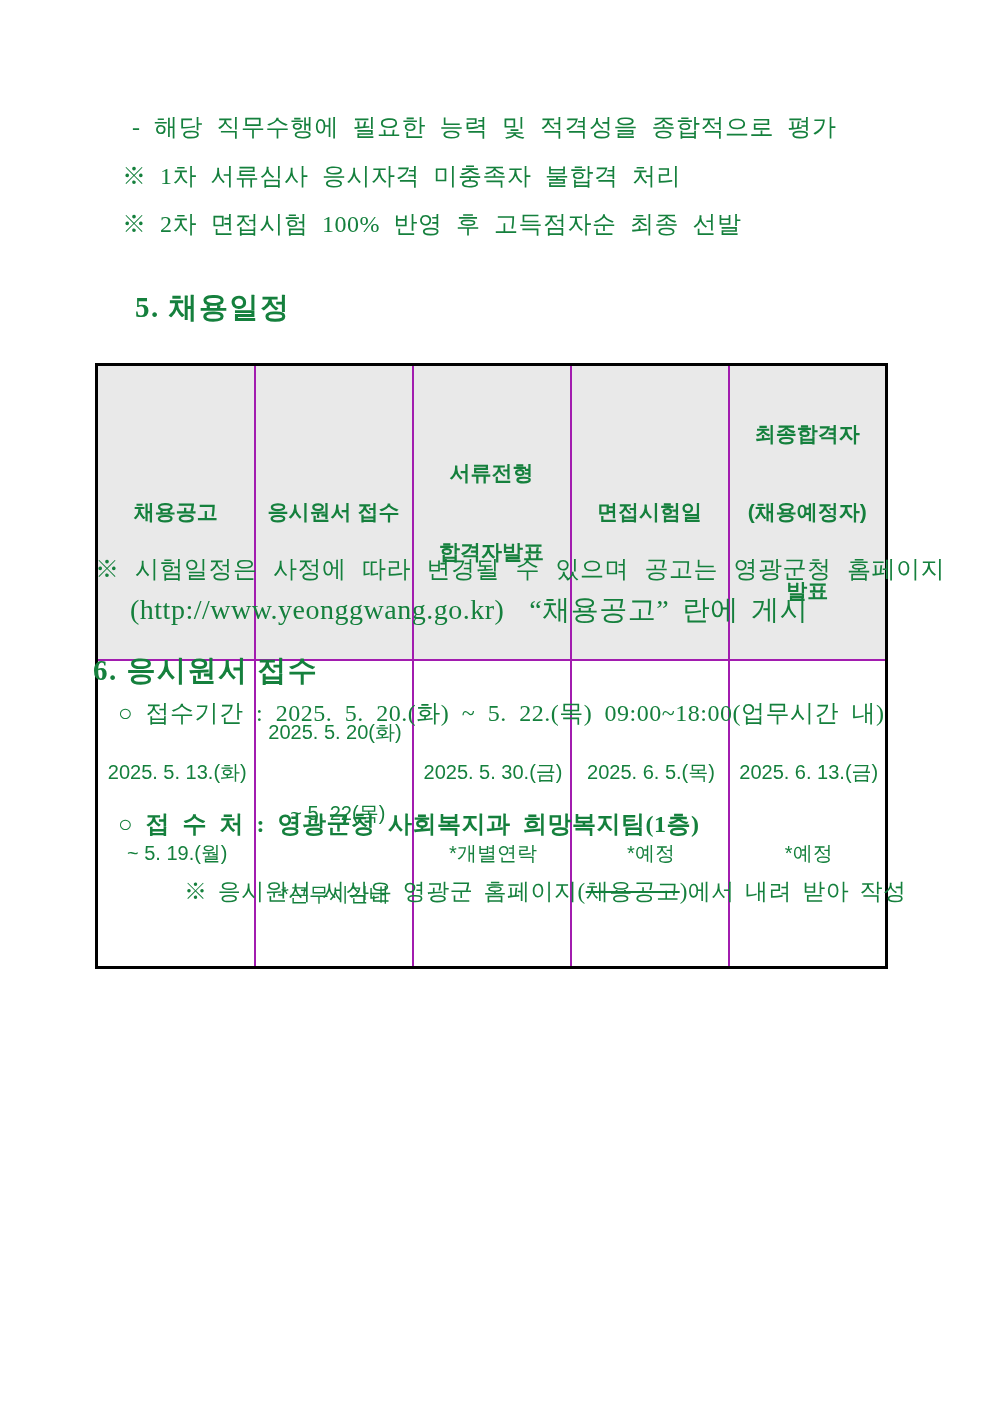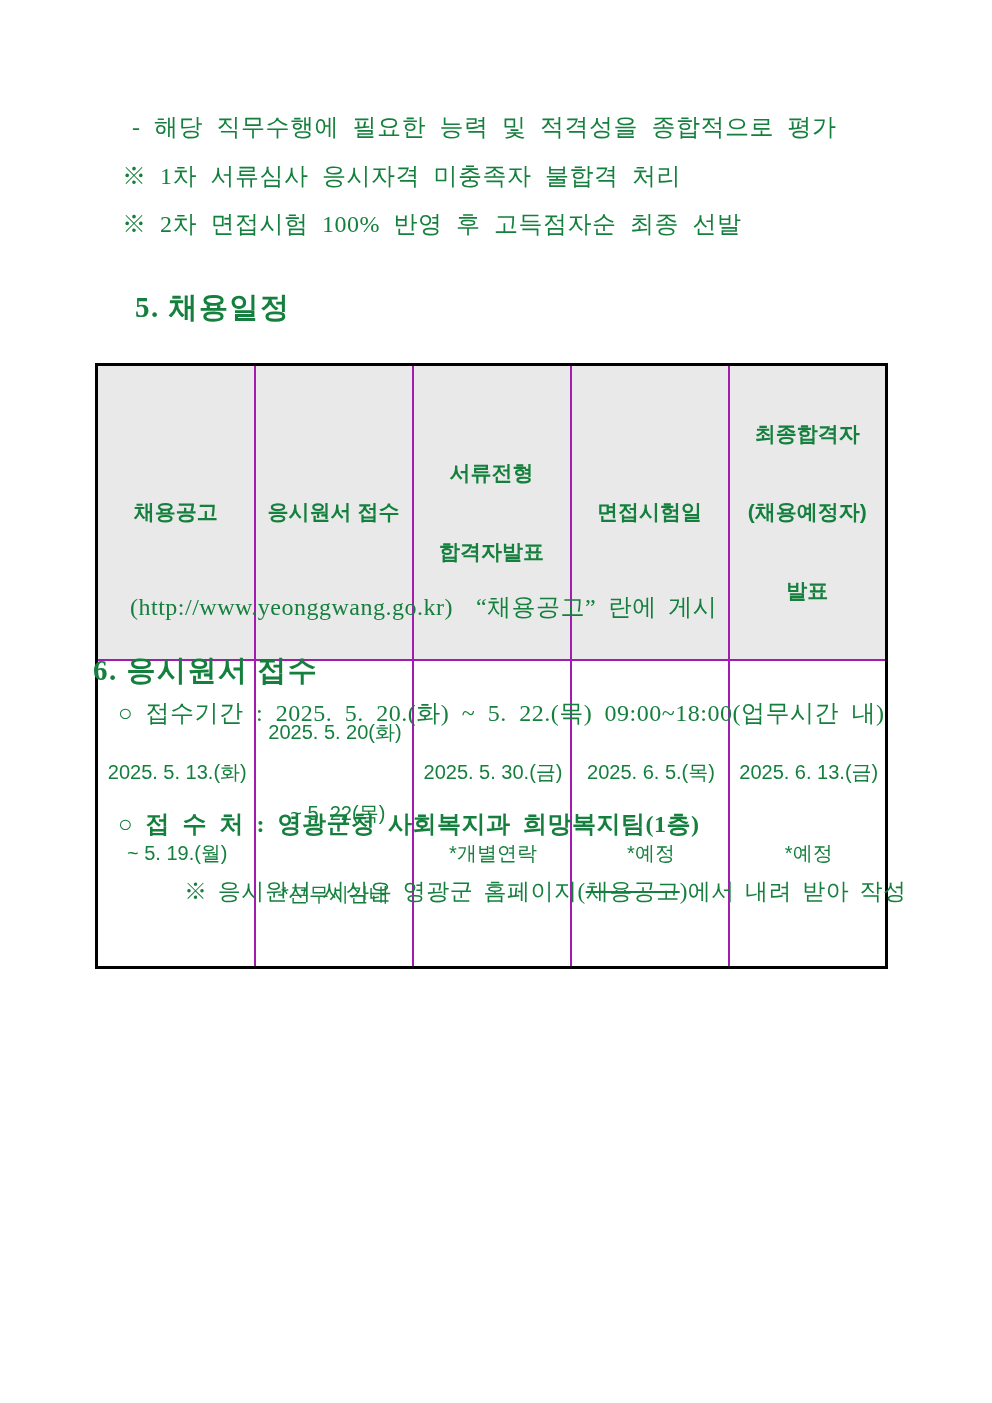--- a/index.html
+++ b/index.html
@@ -62,21 +62,21 @@
   }
   table.schedule td div, table.schedule th div { white-space: pre-wrap; }
 
   
   .table-note-1 {
     font-size: 24px;
     word-spacing: 9px;
     letter-spacing: 0.5px;
   }
   .table-note-2 {
-    font-size: 24px;
+    font-size: 28px;
     word-spacing: 5px;
     letter-spacing: 0.5px;
     text-align: center;
   }
 
   
   .item-line {
     font-size: 24px;
     word-spacing: 6px;
     letter-spacing: 0.5px;
@@ -151,20 +151,21 @@
           <div>*예정</div>
         </td>
         <td>
           <div>2025. 6. 13.(금)</div>
           <div>*예정</div>
         </td>
       </tr>
     </tbody>
   </table>
 
+  <div class="abs table-note-1" style="left:95px; top:553px;">※ 시험일정은 사정에 따라 변경될 수 있으며 공고는 영광군청 홈페이지</div>
   <div class="abs table-note-2" style="left:130px; top:591px;">(http://www.yeonggwang.go.kr)  “채용공고” 란에 게시</div>
 
   <div class="abs section-title" style="left:93px; top:651px;">6. 응시원서 접수</div>
 
   <div class="abs item-line" style="left:118px; top:697px;">○ 접수기간 : 2025. 5. 20.(화) ~ 5. 22.(목) 09:00~18:00(업무시간 내)</div>
   <div class="abs item-line" style="left:118px; top:808px;font-weight:bold;">○ 접 수 처 : 영광군청 사회복지과 희망복지팀(1층)</div>
 
   <div class="abs sub-note-2" style="left:143px; top:850px;">
     <span>※ </span><span>응시원서 서식은 영광군 홈페이지(</span><span class="strike">채용공고</span><span>)에서 내려 받아 작성</span>
   </div>

